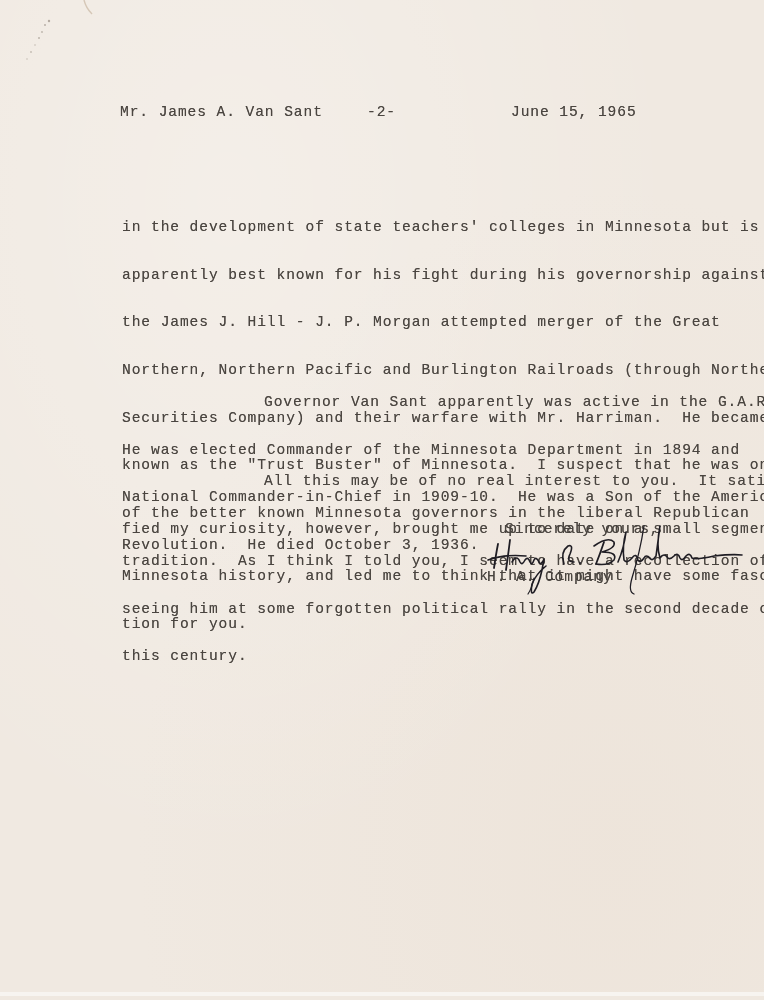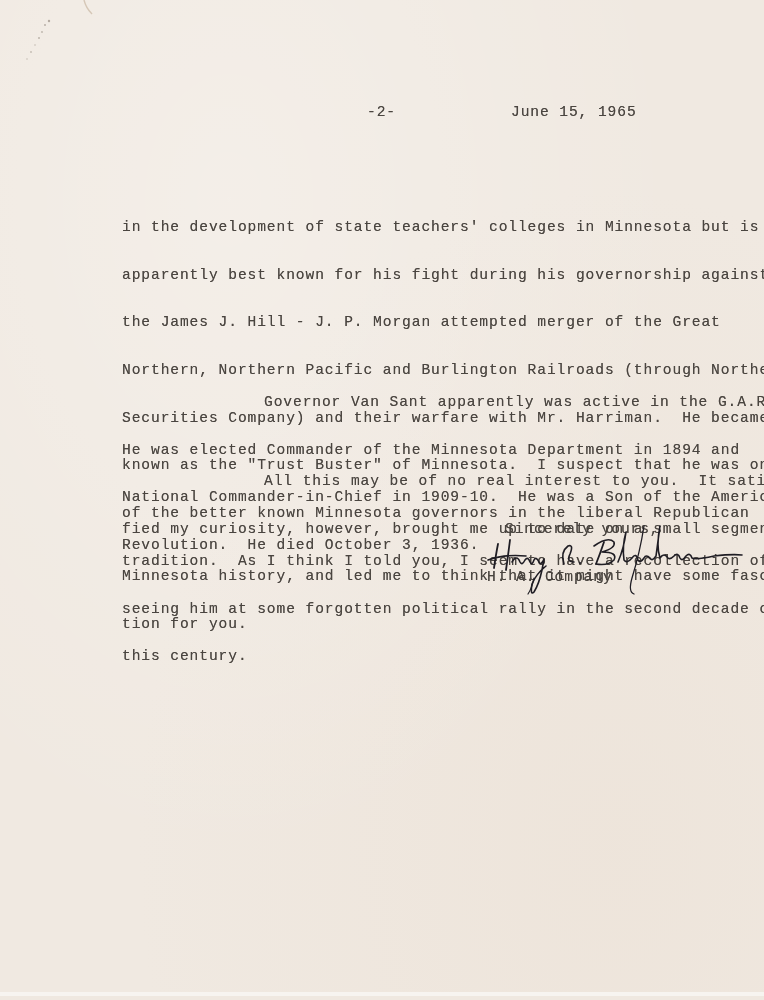--- a/index.html
+++ b/index.html
@@ -85,20 +85,21 @@
   <svg class="smudge" viewBox="0 0 40 50">
     <circle cx="31" cy="6" r="1.2" fill="#8a7f74" opacity="0.6"></circle>
     <circle cx="27" cy="10" r="1" fill="#8a7f74" opacity="0.55"></circle>
     <circle cx="24" cy="17" r="0.9" fill="#8a7f74" opacity="0.5"></circle>
     <circle cx="21" cy="23" r="1" fill="#8a7f74" opacity="0.5"></circle>
     <circle cx="17" cy="30" r="0.8" fill="#8a7f74" opacity="0.45"></circle>
     <circle cx="13" cy="37" r="0.9" fill="#8a7f74" opacity="0.45"></circle>
     <circle cx="9" cy="44" r="0.8" fill="#8a7f74" opacity="0.4"></circle>
   </svg>
 
+  <div class="typed header-recipient">Mr. James A. Van Sant</div>
   <div class="typed header-page">-2-</div>
   <div class="typed header-date">June 15, 1965</div>
 
   <div class="typed para1">
     <span class="line">in the development of state teachers' colleges in Minnesota but is</span>
     <span class="line">apparently best known for his fight during his governorship against</span>
     <span class="line">the James J. Hill - J. P. Morgan attempted merger of the Great</span>
     <span class="line">Northern, Northern Pacific and Burlington Railroads (through Northern</span>
     <span class="line">Securities Company) and their warfare with Mr. Harriman.  He became</span>
     <span class="line">known as the "Trust Buster" of Minnesota.  I suspect that he was one</span>

